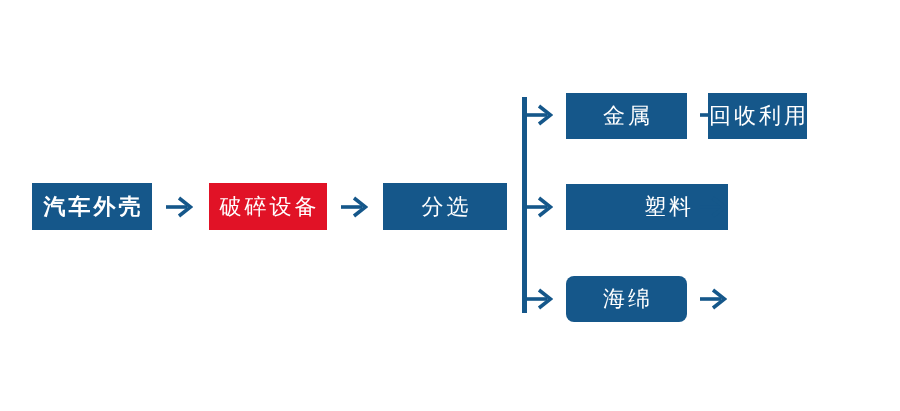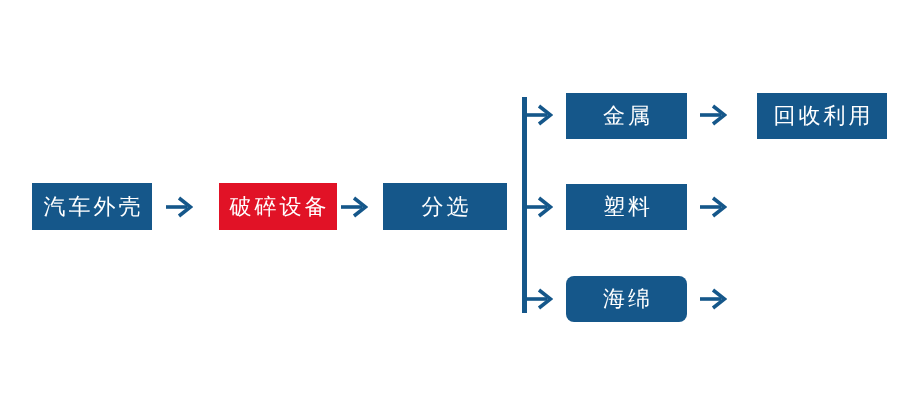--- a/index.html
+++ b/index.html
@@ -22,52 +22,52 @@
     color:var(--boxtext);
     font-size:22px;
     letter-spacing:3px;
     text-indent:3px;
     white-space:nowrap;
   }
   .node.primary{background:var(--primary);}
   .node.highlight{background:var(--highlight);}
   .main-row{top:183px;height:47px;}
   .branch-a{left:566px;width:121px;height:46px;}
-  .branch-b{left:757px;width:130px;height:46px;}
+  .branch-b{left:708px;width:99px;height:46px;}
   .row-1{top:93px;}
-  .row-2{top:184px;}
+  .row-2{top:184px;padding-left:41px;}
   .row-3{top:276px;border-radius:8px;}
   .arrow{
     position:absolute;
     width:27px;height:24px;
     color:var(--primary);
   }
   .arrow svg{display:block;width:27px;height:24px;}
   .connector-line{
     position:absolute;
     left:522px;top:97px;
     width:5px;height:216px;
     background:var(--primary);
   }
 </style>
 </head>
 <body>
 
 <div class="stage">
 
-  <div class="node primary main-row" style="left:32px;width:120px;">汽车外壳</div>
+  <div class="node primary main-row" style="left:32px;width:120px;font-weight:bold;">汽车外壳</div>
 
   <span class="arrow" style="left:166px;top:195px;">
     <svg viewBox="0 0 27 24" fill="none">
       <line x1="0" y1="12" x2="21" y2="12" stroke="currentColor" stroke-width="3.6"></line>
       <polyline points="13,3 24.5,12 13,21" stroke="currentColor" stroke-width="3.6" fill="none"></polyline>
     </svg>
   </span>
 
-  <div class="node highlight main-row" style="left:219px;width:118px;">破碎设备</div>
+  <div class="node highlight main-row" style="left:209px;width:118px;">破碎设备</div>
 
   <span class="arrow" style="left:341px;top:195px;">
     <svg viewBox="0 0 27 24" fill="none">
       <line x1="0" y1="12" x2="21" y2="12" stroke="currentColor" stroke-width="3.6"></line>
       <polyline points="13,3 24.5,12 13,21" stroke="currentColor" stroke-width="3.6" fill="none"></polyline>
     </svg>
   </span>
 
   <div class="node primary main-row" style="left:383px;width:124px;">分选</div>
 

